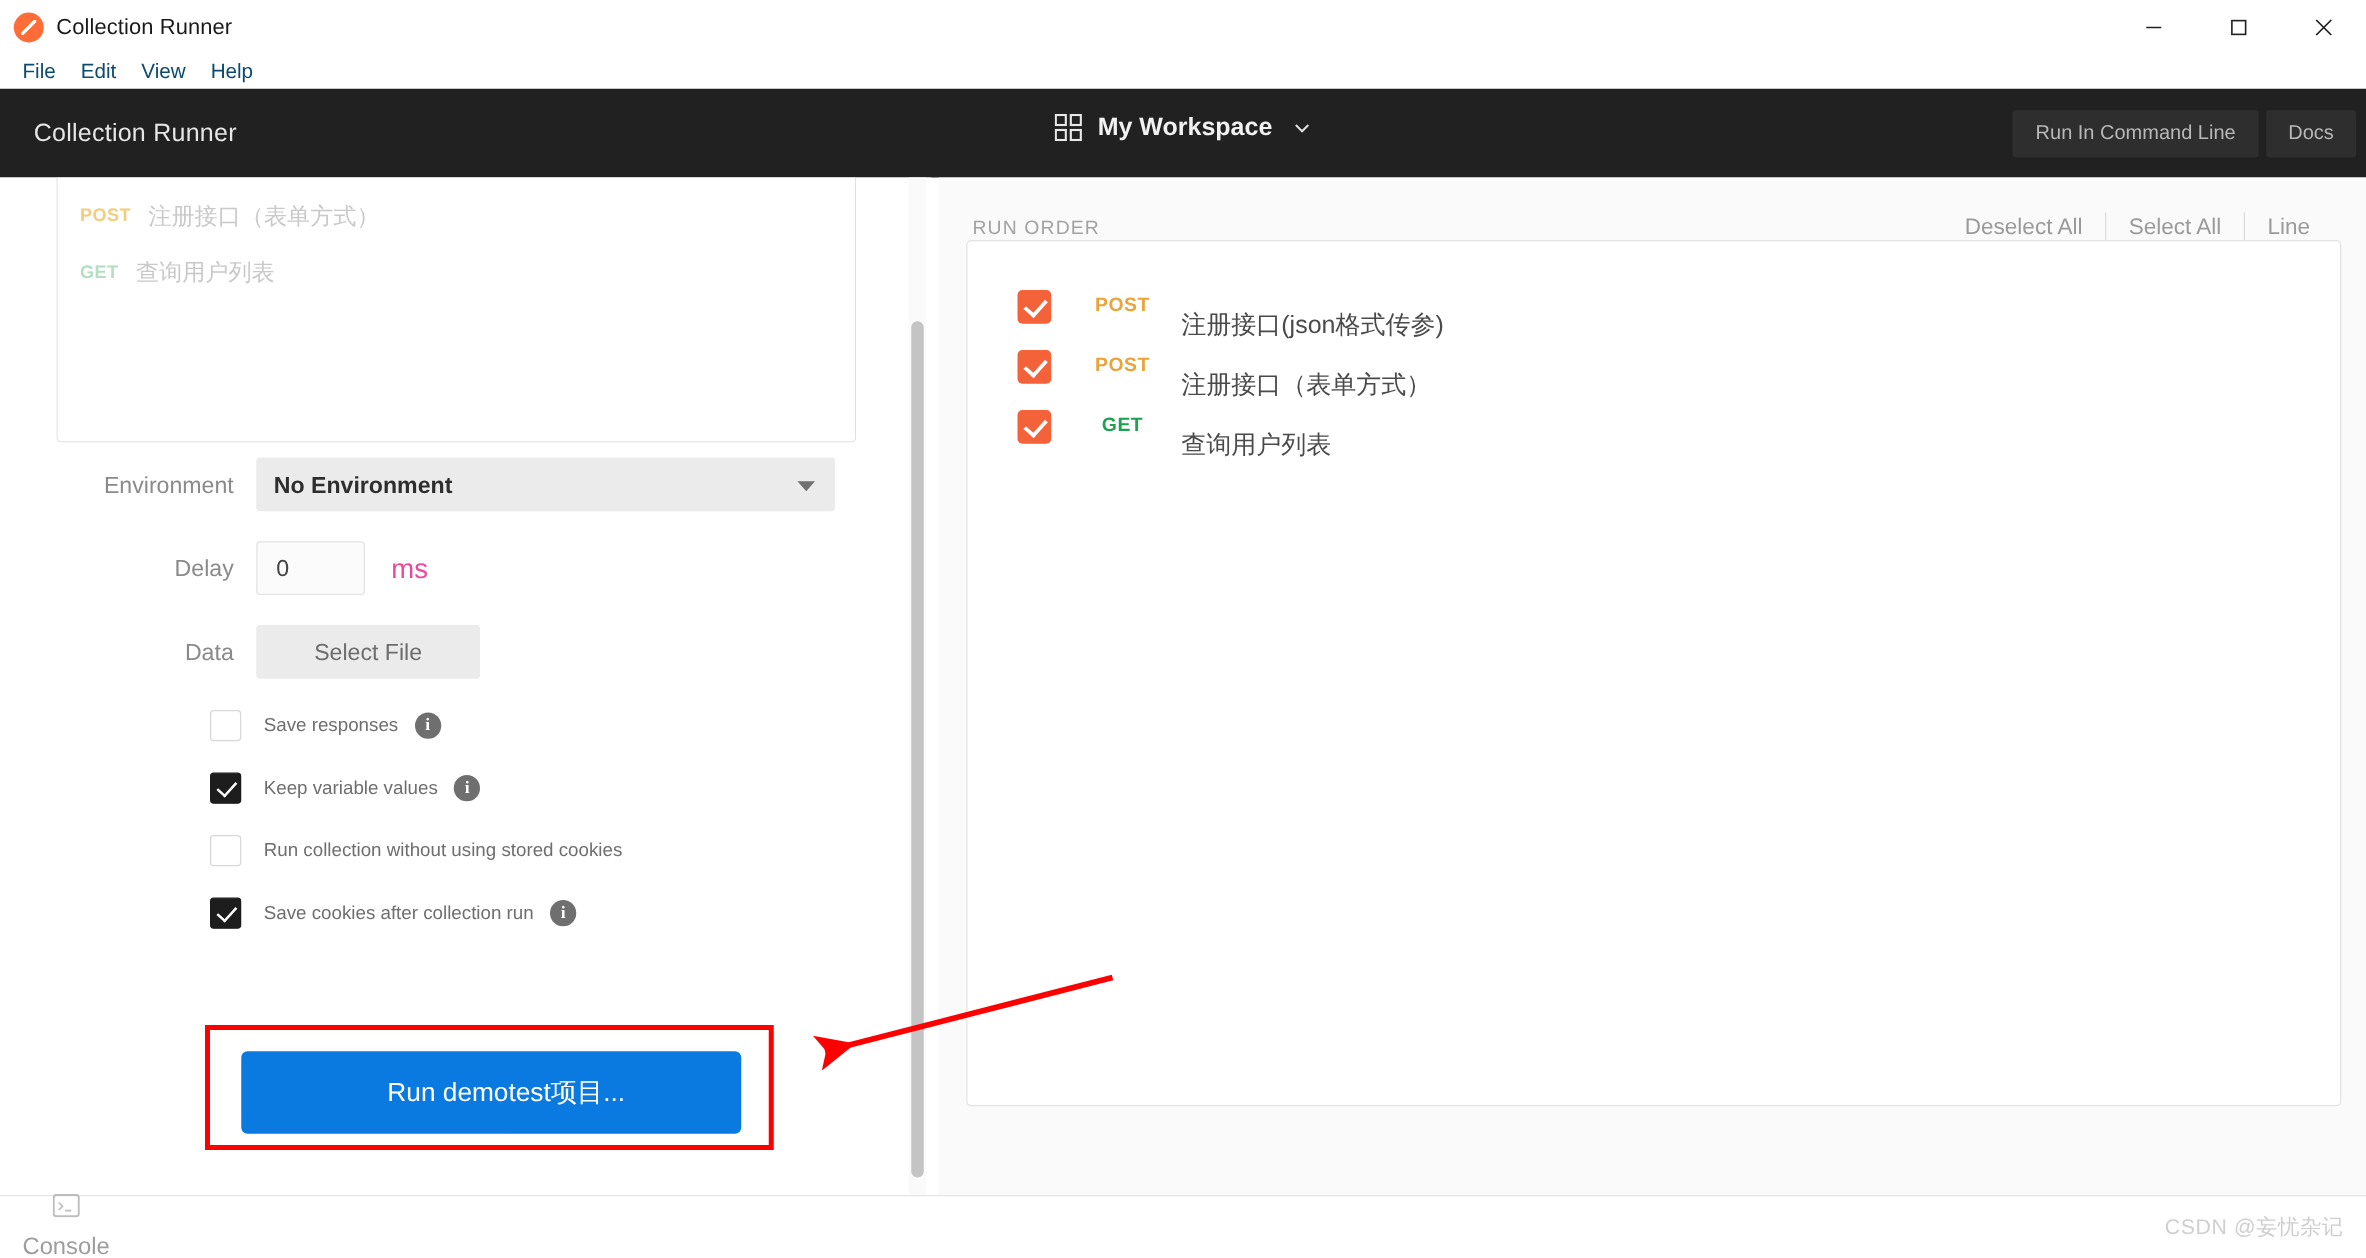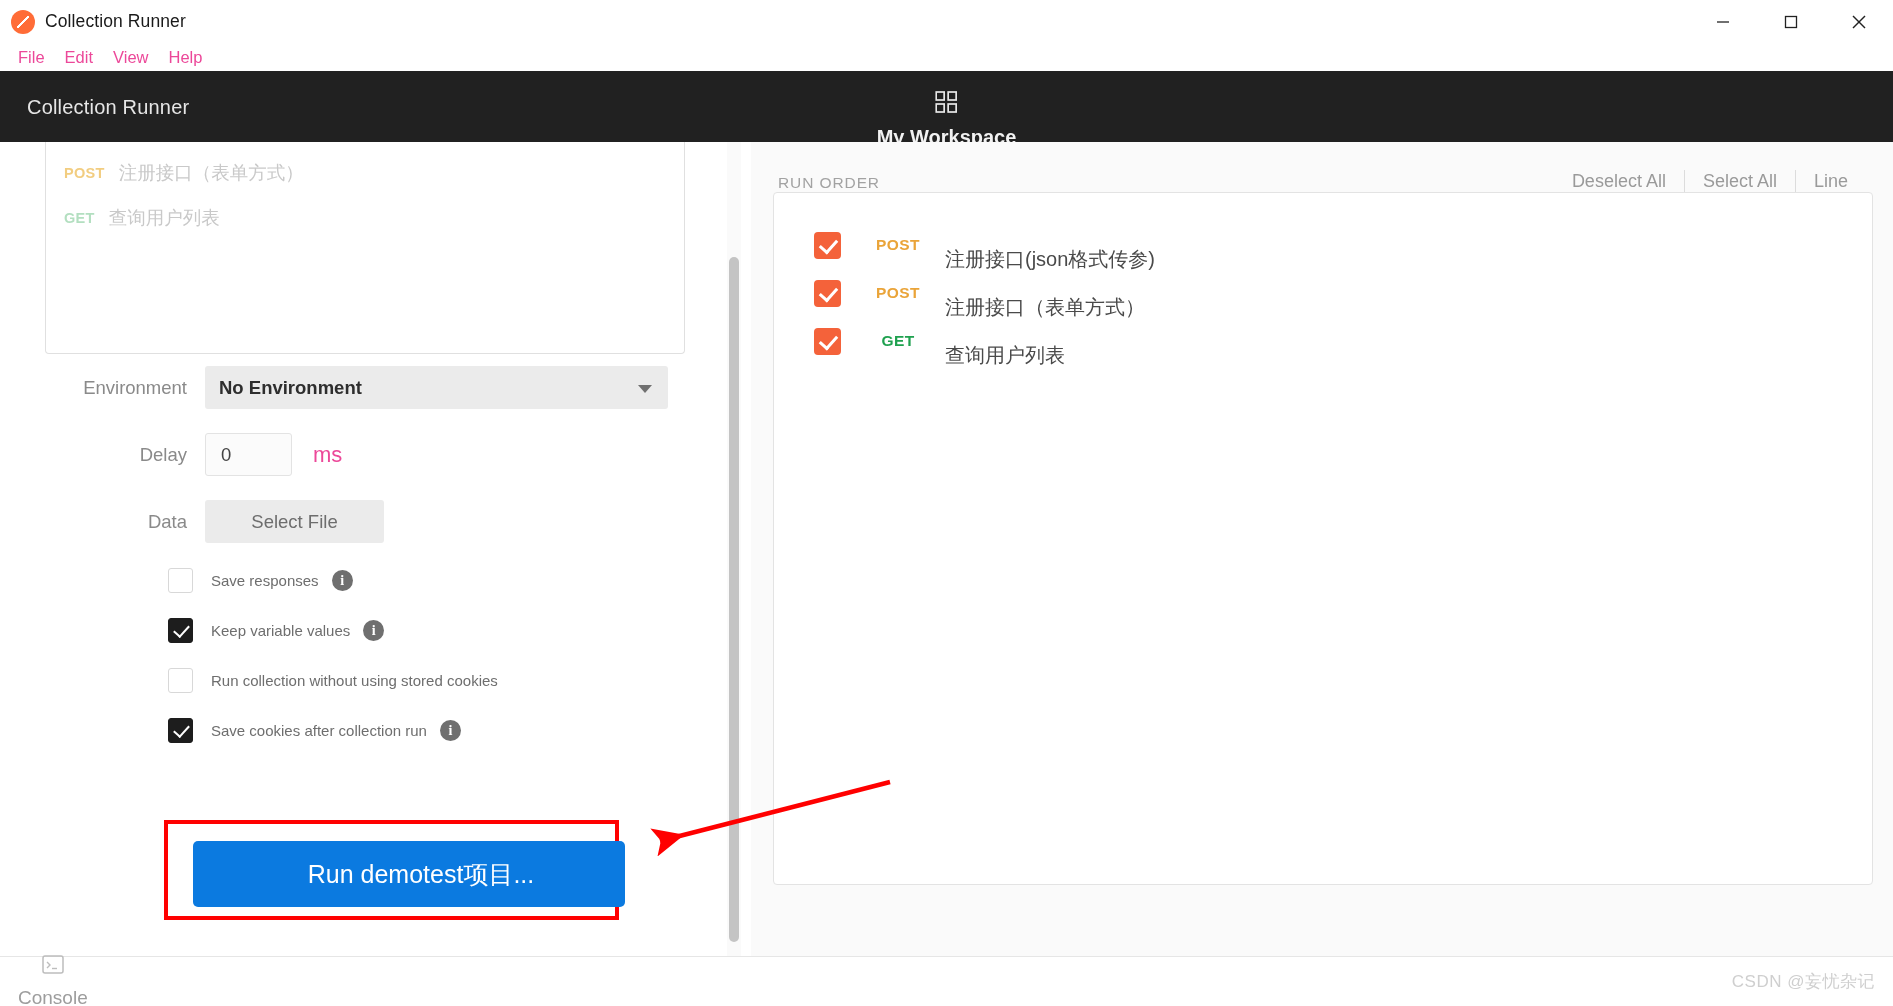--- a/index.html
+++ b/index.html
@@ -35,36 +35,36 @@
     color: #222;
   }
   .win-btn svg { display: block; }
 
   
   .menubar {
     position: absolute; top: 43px; left: 0; width: 1893px; height: 28px;
     background: #ffffff; display: flex; align-items: center; padding-left: 8px;
   }
   .menu-item {
-    font-size: 16.5px; color: #ec4899; padding: 2px 10px; line-height: 20px;
+    font-size: 16.5px; color: #0c4a6e; padding: 2px 10px; line-height: 20px;
   }
 
   
   .header {
     position: absolute; top: 71px; left: 0; width: 1893px; height: 71px;
     background: #212121; display: flex; align-items: center;
   }
   .header-title {
     position: absolute; left: 27px; top: 50%; transform: translateY(-50%);
     font-size: 20px; color: #e6e6e6; letter-spacing: .2px;
   }
   .workspace {
     position: absolute; left: 50%; transform: translateX(-50%);
     display: flex; align-items: center; gap: 13px;
-    top: 50%; margin-top: -16px; flex-direction: column;
+    top: 50%; margin-top: -16px;
   }
   .grid-icon { width: 22px; height: 22px; display: block; }
   .workspace-name { font-size: 20px; color: #f2f2f2; font-weight: bold; }
   .chev { width: 16px; height: 16px; display: block; margin-left: 3px; }
   .header-actions {
     position: absolute; right: 8px; display: flex; align-items: center; gap: 6px;
     top: 50%; transform: translateY(-50%);
   }
   .hdr-btn {
     background: #2e2e2e; color: #b8b8b8; font-size: 16px;
@@ -144,24 +144,24 @@
     text-align: center; margin-left: 13px; font-family: "Liberation Serif", serif;
   }
 
   
   .run-wrap {
     position: absolute; left: 164px; top: 820px;
     width: 455px; height: 100px;
     border: 4px solid #ff0000; background: #fff;
   }
   .run-btn {
-    position: absolute; left: 25px; top: 17px; width: 432px; height: 66px;
+    position: absolute; left: 25px; top: 17px; width: 400px; height: 66px;
     background: #0b7ae0; border-radius: 5px;
     display: flex; align-items: center; justify-content: center;
-    color: #ffffff; font-size: 25px; padding-left: 24px;
+    color: #ffffff; font-size: 21px; padding-left: 24px;
   }
 
   
   .scrollbar {
     position: absolute; left: 727px; top: 142px; width: 14px; height: 814px;
     background: #fafafa;
   }
   .scroll-thumb {
     position: absolute; left: 2px; top: 115px; width: 10px; height: 685px;
     background: #c4c4c4; border-radius: 5px;
@@ -265,20 +265,24 @@
         <rect x="13" y="1" width="8" height="8" fill="none" stroke="#e8e8e8" stroke-width="1.7"></rect>
         <rect x="1" y="13" width="8" height="8" fill="none" stroke="#e8e8e8" stroke-width="1.7"></rect>
         <rect x="13" y="13" width="8" height="8" fill="none" stroke="#e8e8e8" stroke-width="1.7"></rect>
       </svg>
       <span class="workspace-name">My Workspace</span>
       <svg class="chev" viewBox="0 0 16 16">
         <polyline points="3,6 8,11 13,6" fill="none" stroke="#e0e0e0" stroke-width="1.6"></polyline>
       </svg>
     </div>
 
+    <div class="header-actions">
+      <div class="hdr-btn">Run In Command Line</div>
+      <div class="hdr-btn">Docs</div>
+    </div>
   </div>
 
   <div class="left-pane">
 
     <div class="req-list">
       <div class="req-row">
         <span class="req-method post">POST</span>
         <span class="req-name">注册接口（表单方式）</span>
       </div>
       <div class="req-row">

